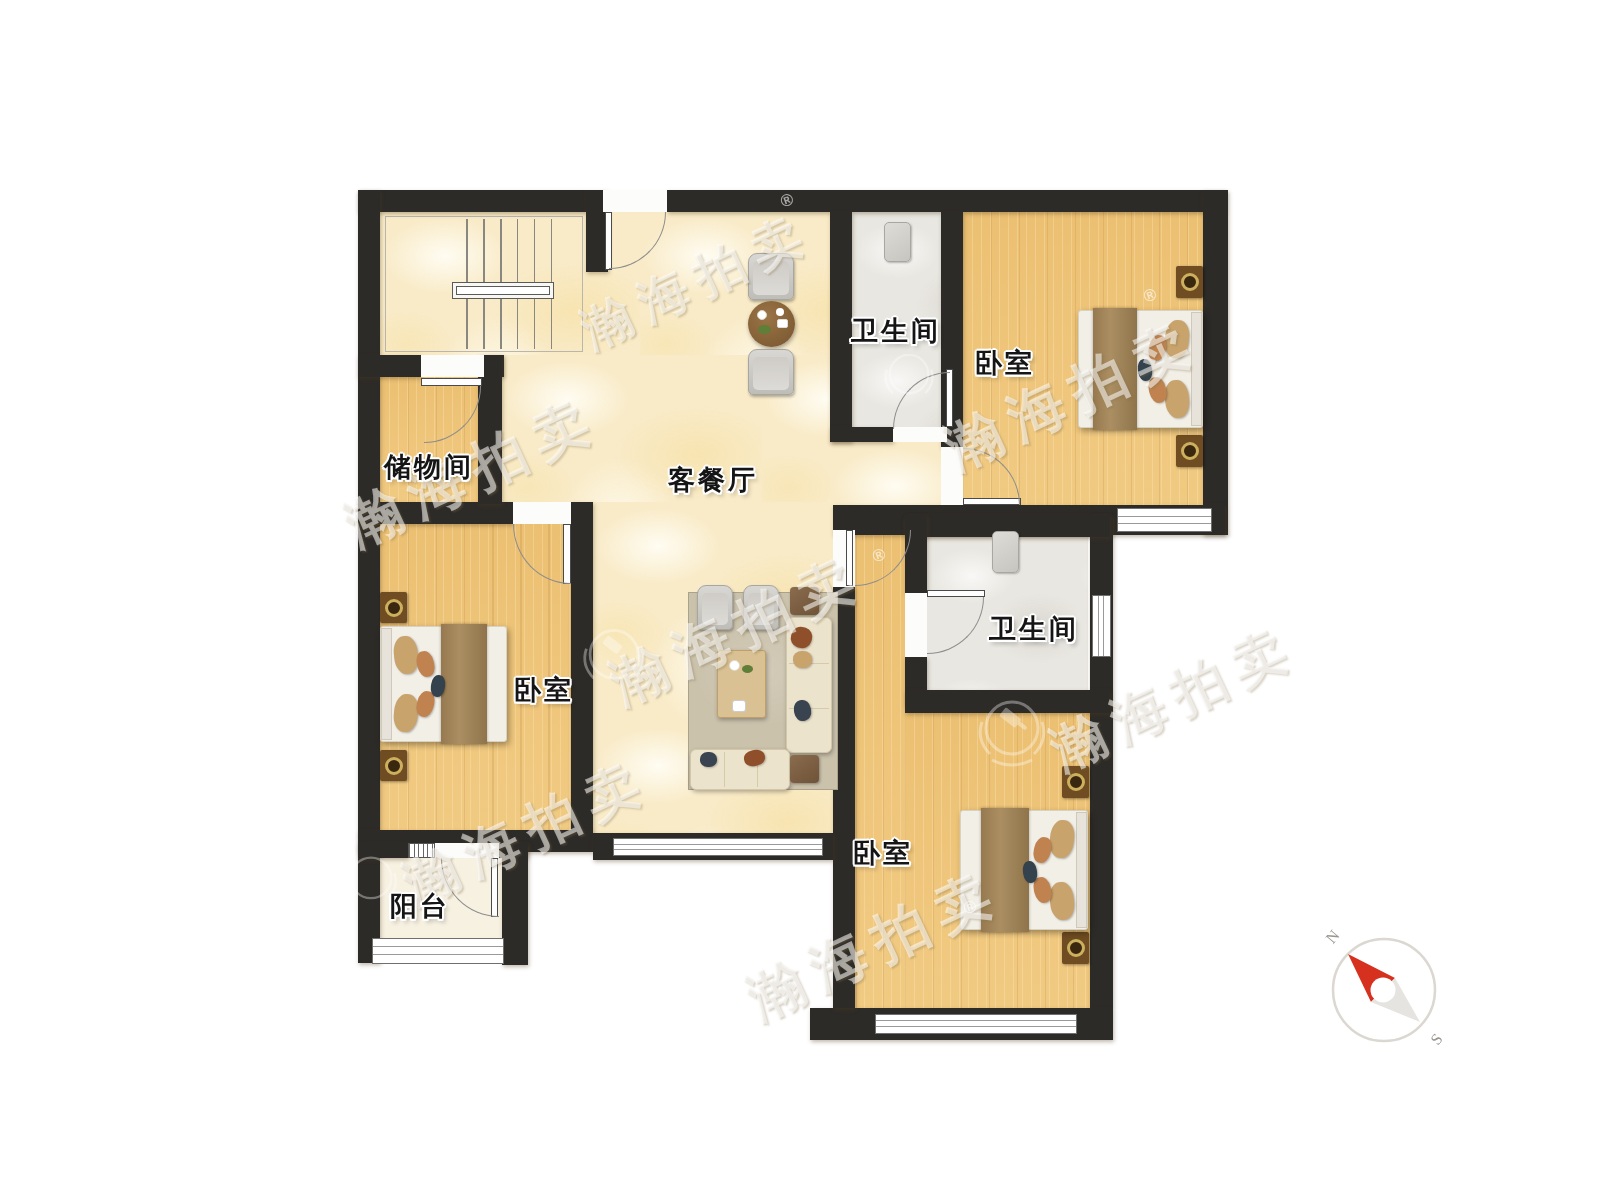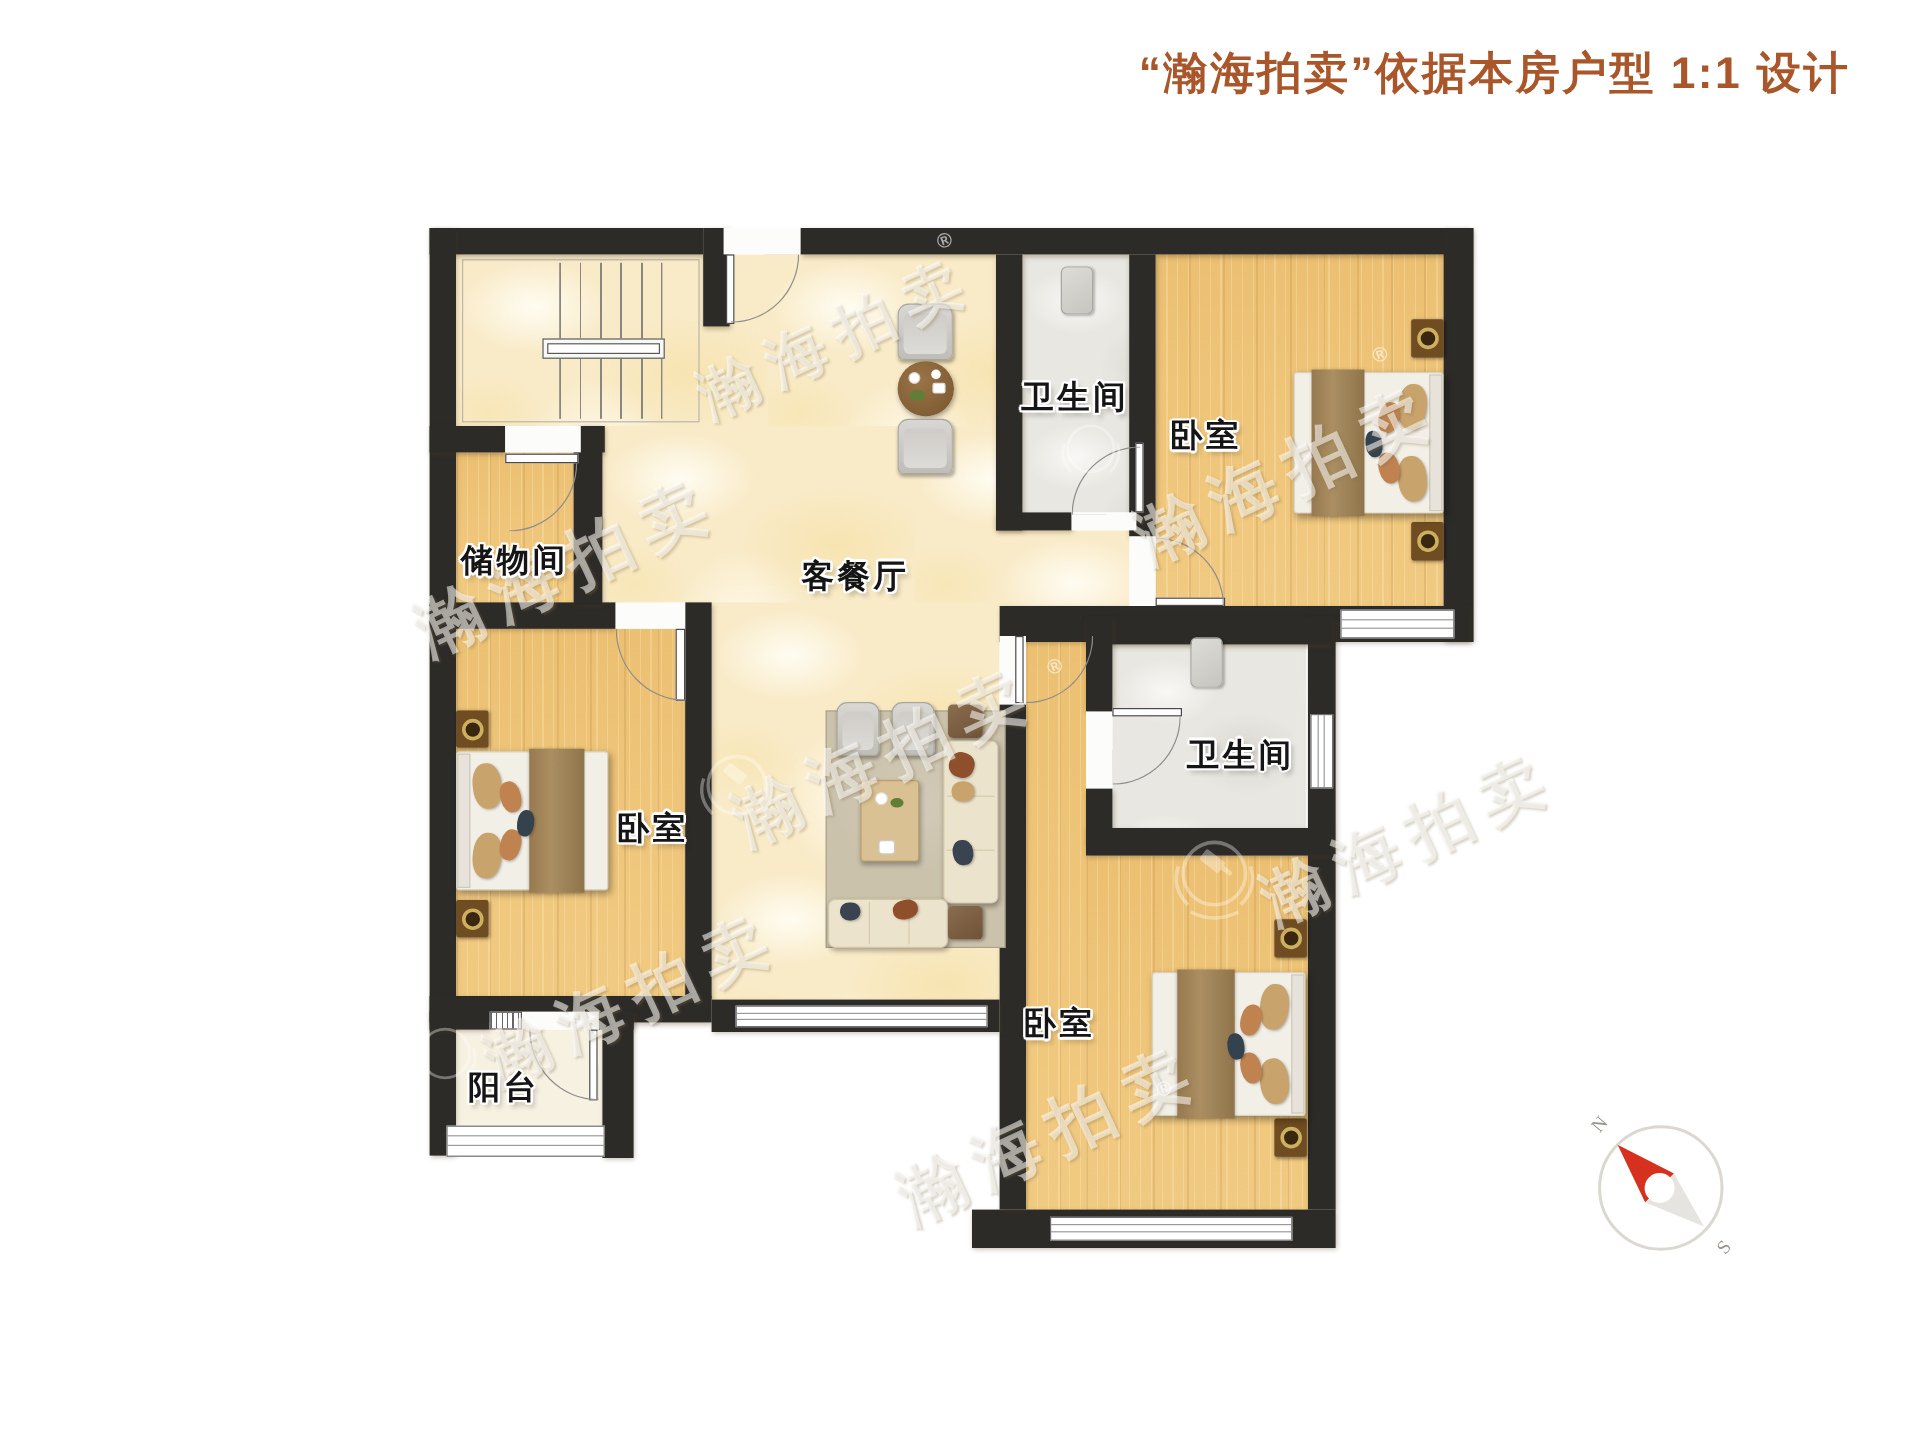--- a/index.html
+++ b/index.html
@@ -296,15 +296,14 @@
     <svg viewBox="0 0 160 160" width="160" height="160">
       <circle cx="78" cy="80" r="51" fill="none" stroke="#dbd7d1" stroke-width="2.5"></circle>
       <polygon points="42,44 89,68 65,92" fill="#d6301f"></polygon>
       <polygon points="114,112 89,68 65,92" fill="#e6e4e0"></polygon>
       <circle cx="77" cy="80" r="12.5" fill="#ffffff"></circle>
       <text x="24" y="36" transform="rotate(-50 24 32)" fill="#9a968f" font-size="16" font-family="Liberation Serif, DejaVu Serif, serif">N</text>
       <text x="128" y="136" transform="rotate(-50 130 132)" fill="#9a968f" font-size="16" font-family="Liberation Serif, DejaVu Serif, serif">S</text>
     </svg>
   </div>
 
-  <div id="page-title">“瀚海拍卖”依据本房户型 1:1 设计</div>
 
 </div>
 
 </body></html>

